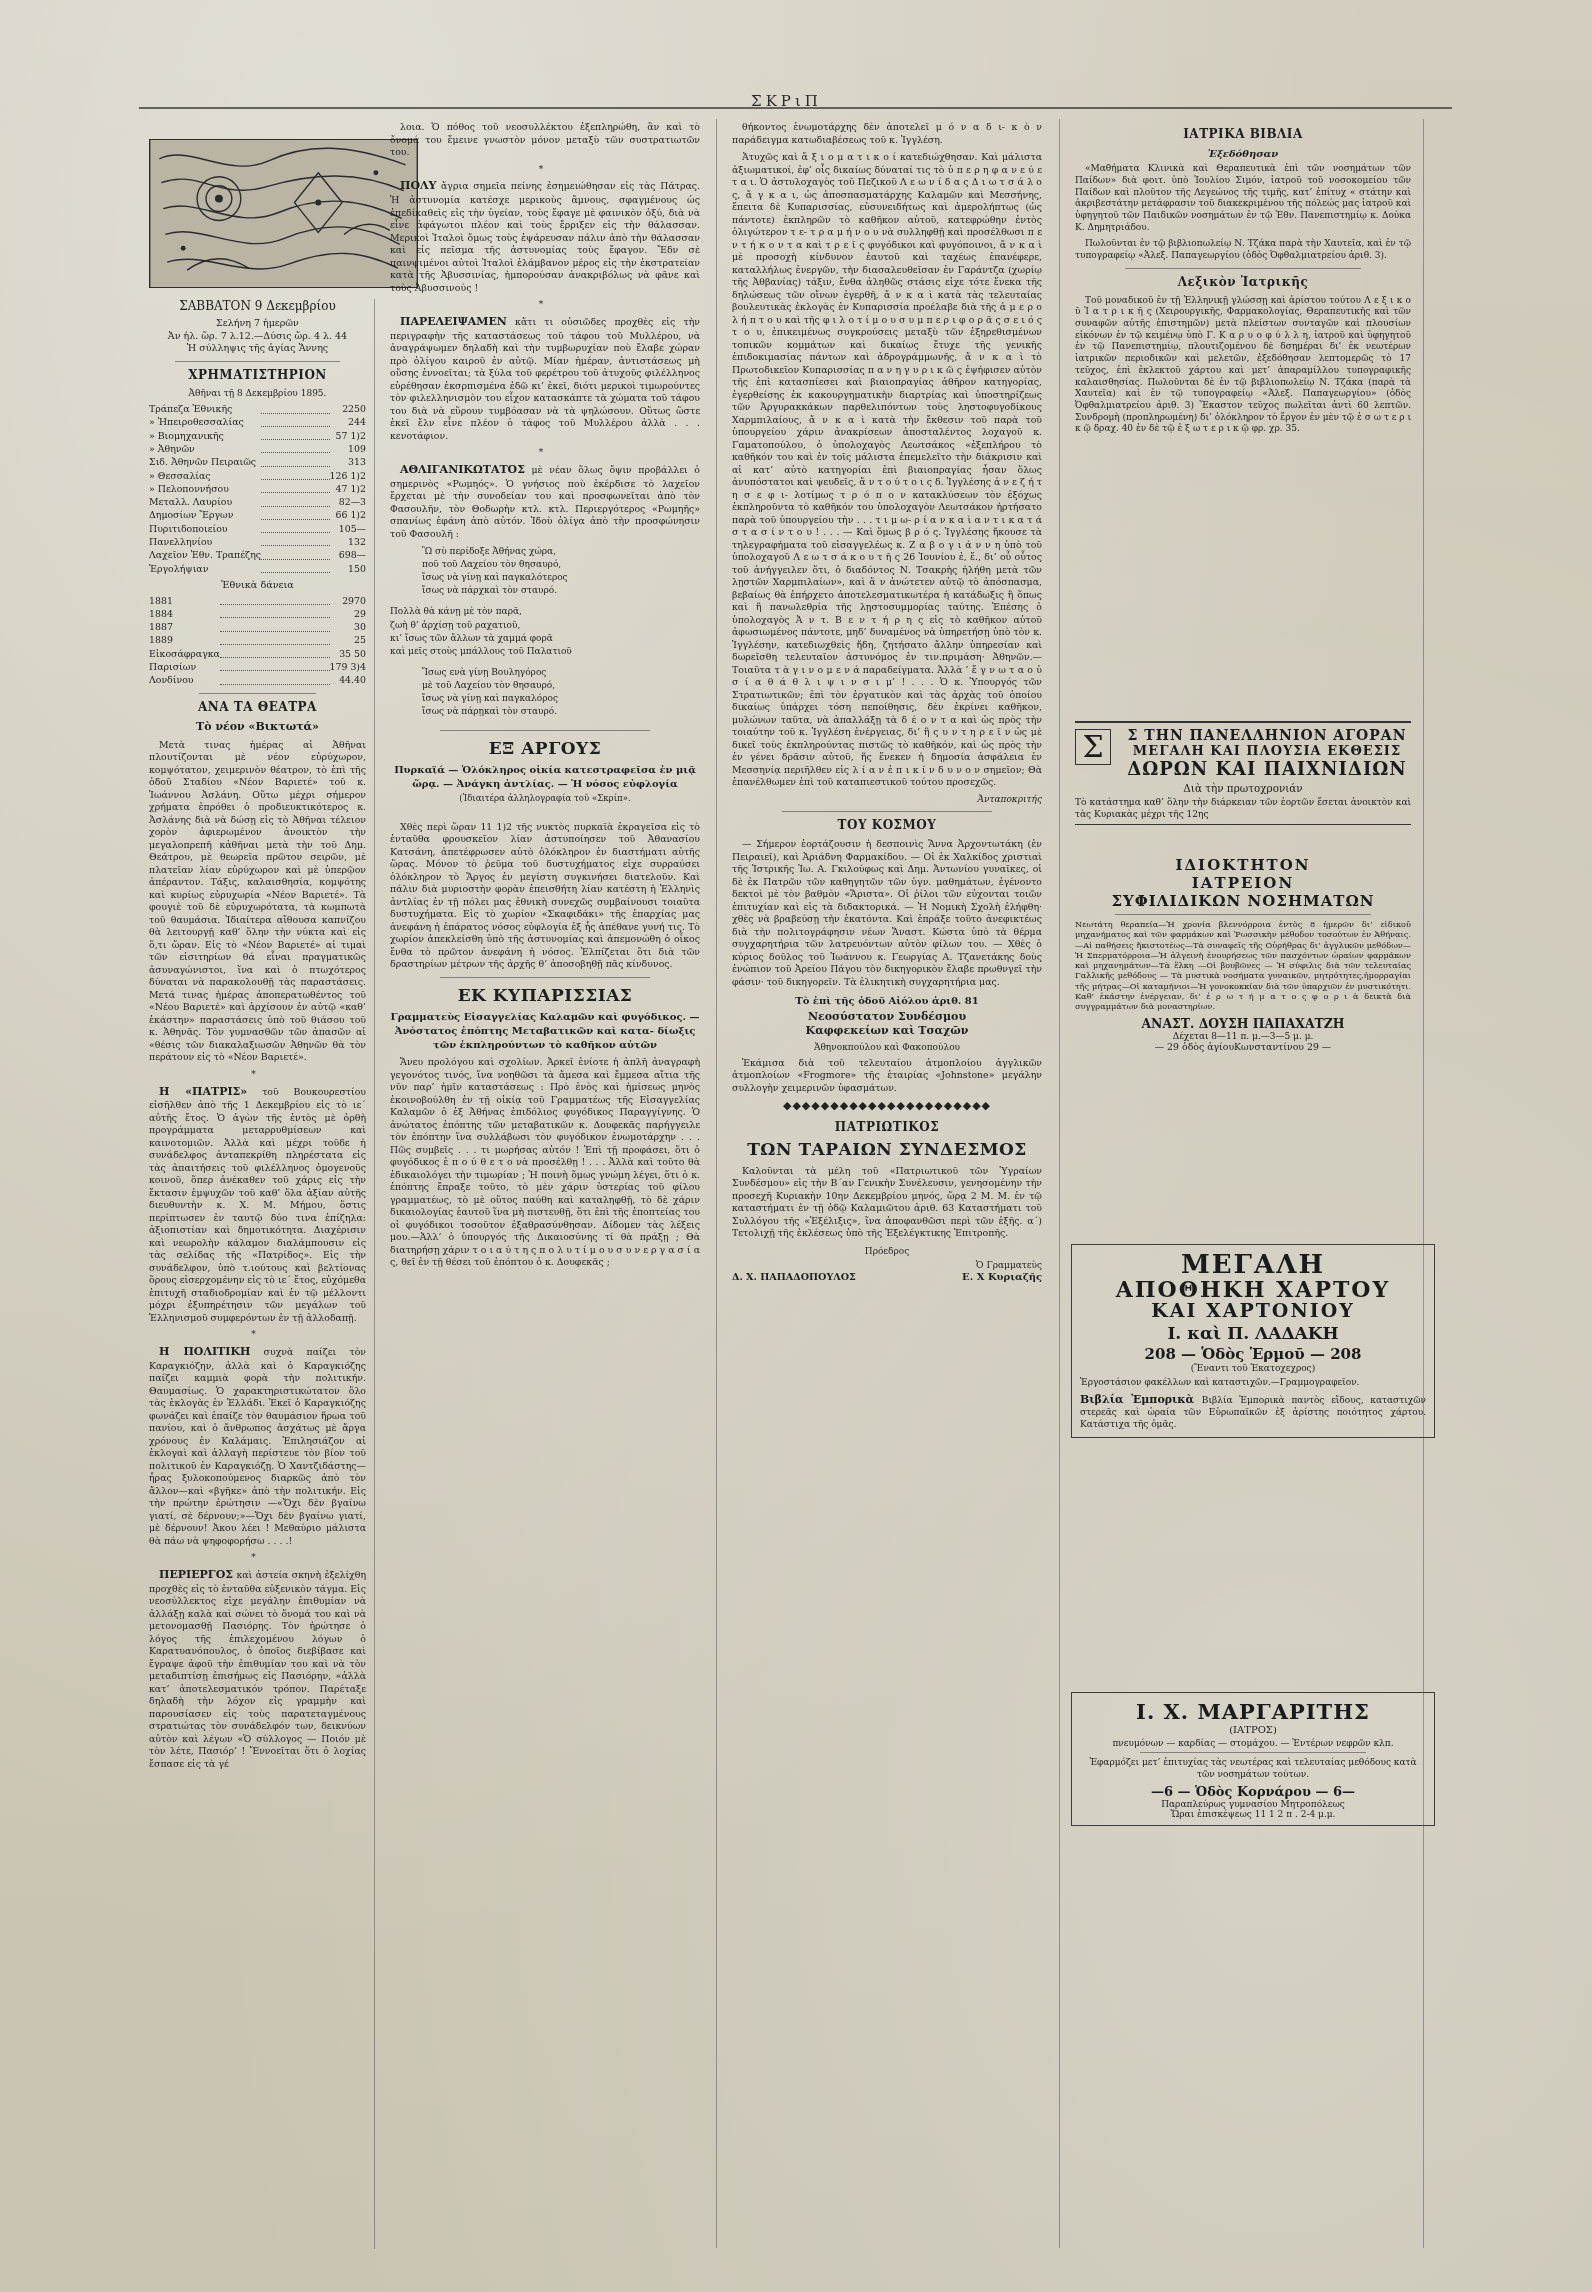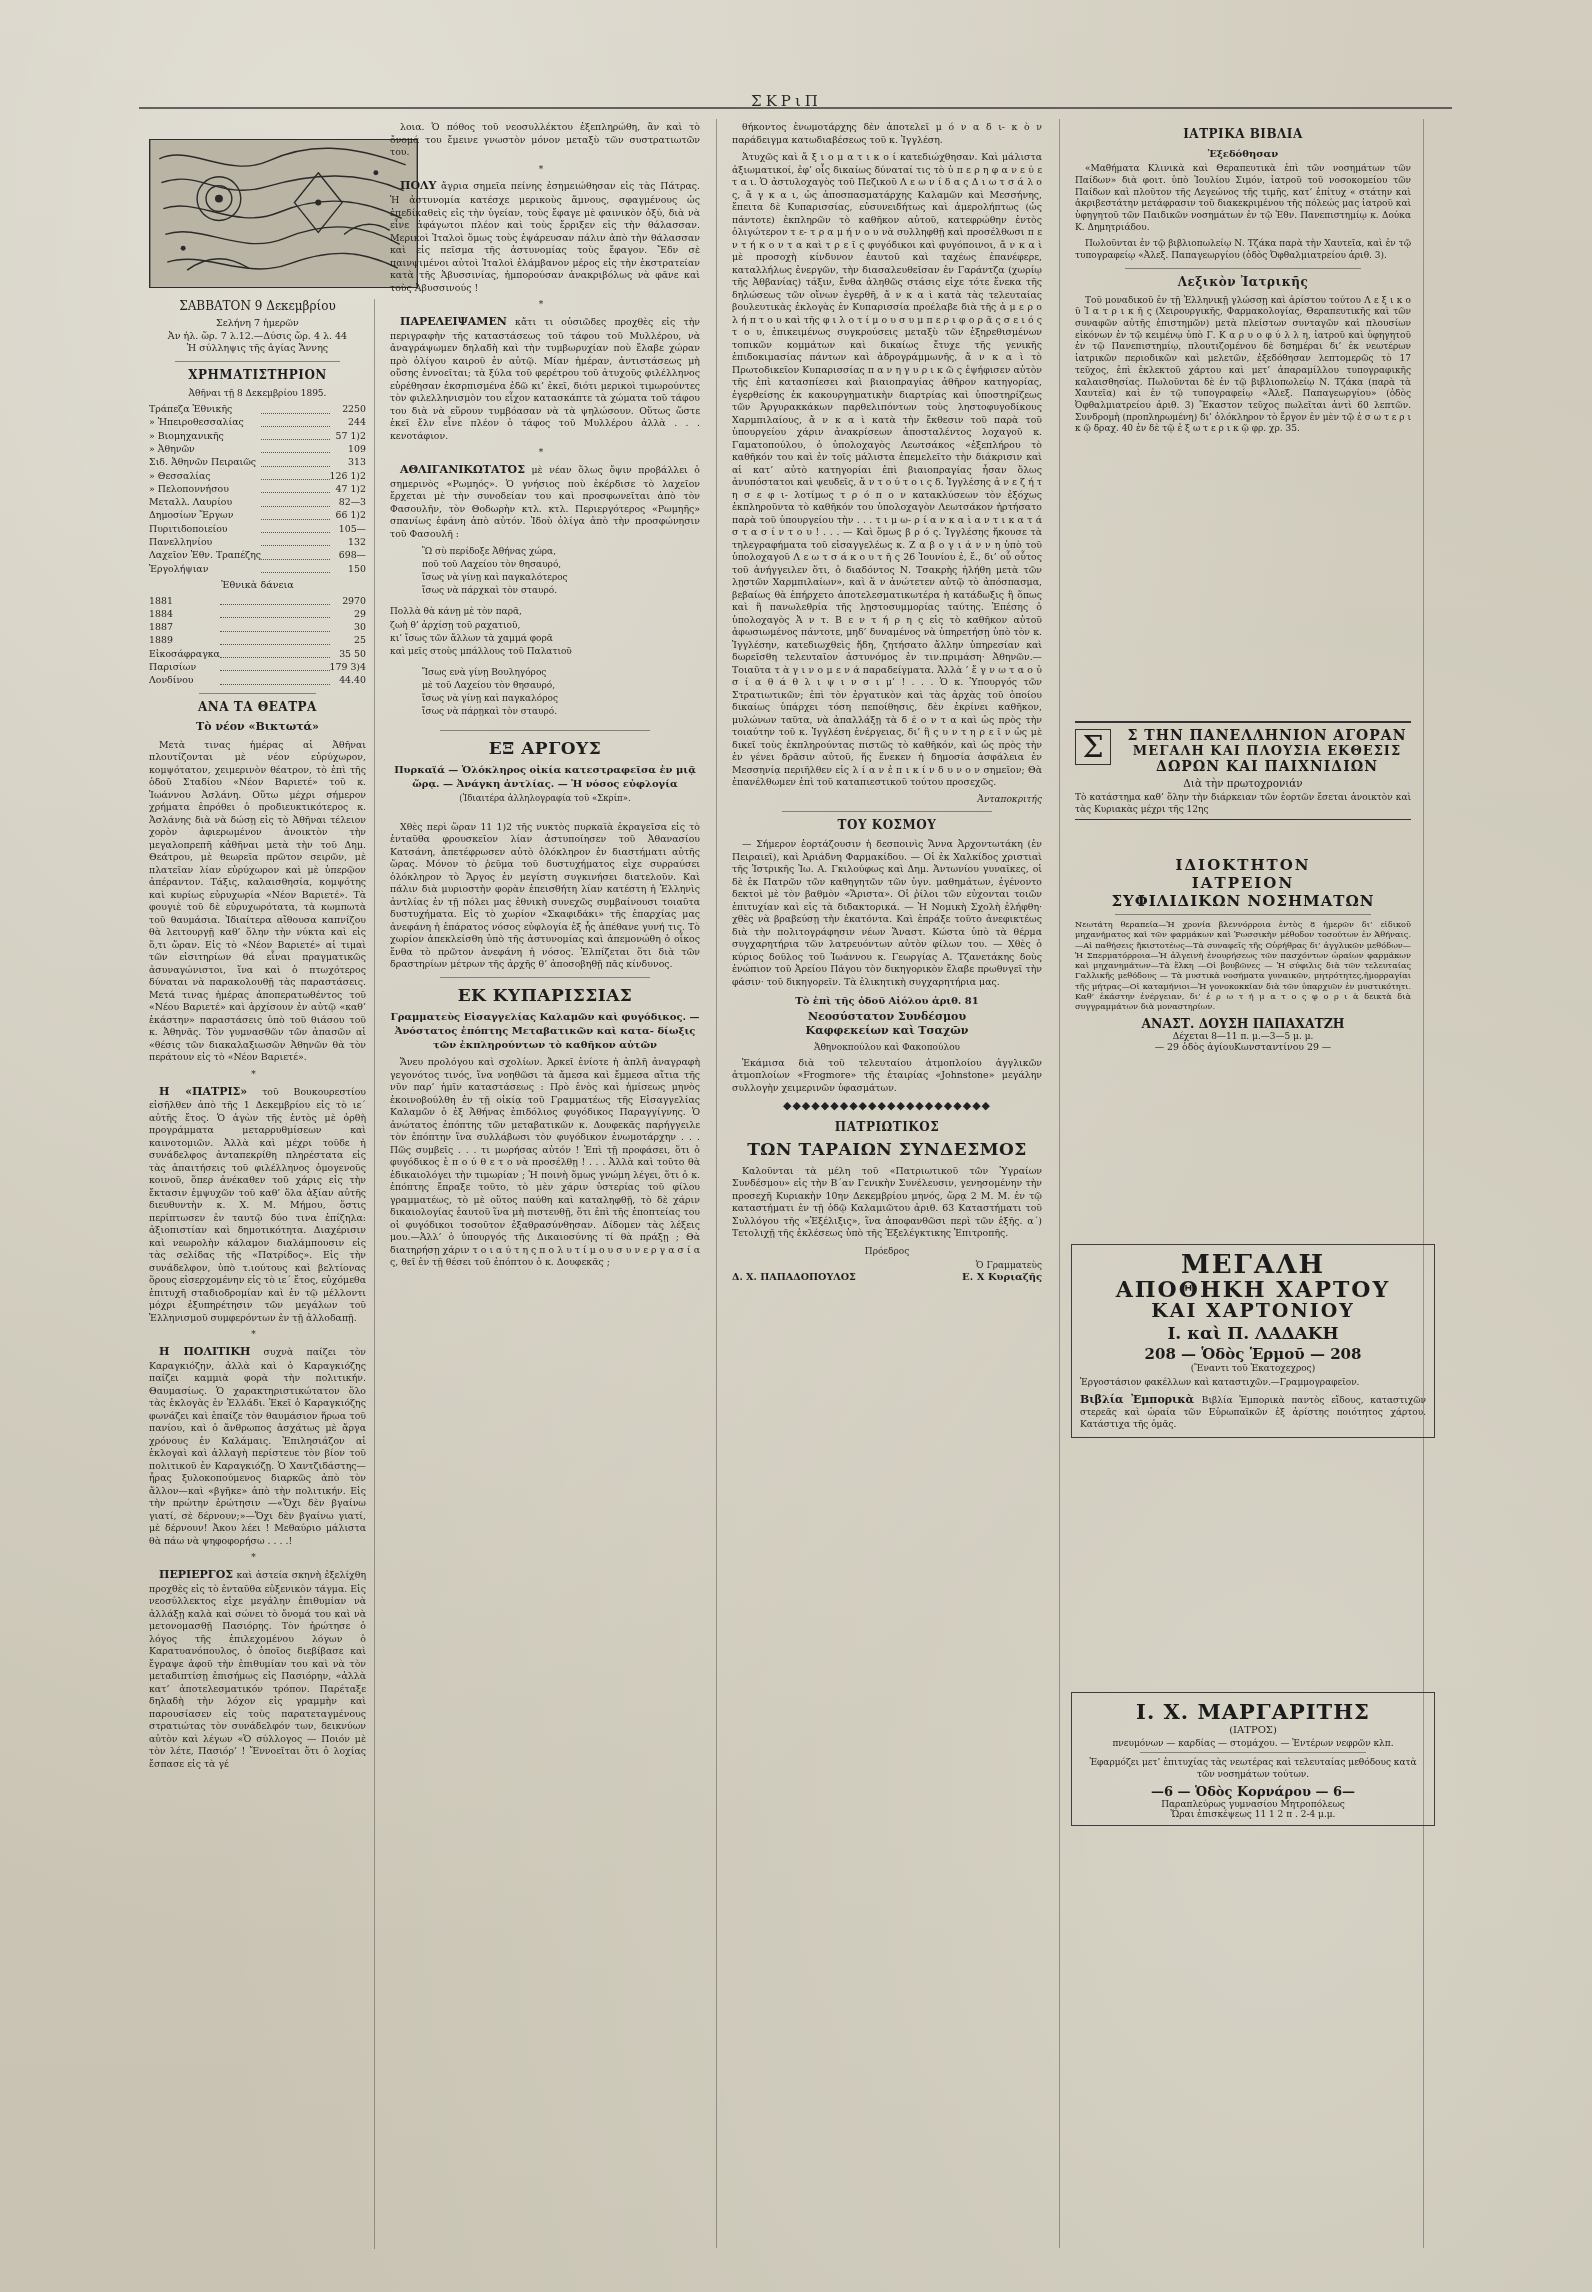--- a/index.html
+++ b/index.html
@@ -309,36 +309,36 @@
       <span class="bold" style="font-size:9.6px;">Δ. Χ. ΠΑΠΑΔΟΠΟΥΛΟΣ</span>
       <span style="text-align:right;font-size:9px;line-height:1.25;">
         <span style="display:block;">Ὁ Γραμματεὺς</span>
         <span class="bold" style="display:block;font-size:10px;">Ε. Χ Κυριαζῆς</span>
       </span>
     </div>
   </div>
 
   <div class="col" style="left:1075px;top:121px;width:336px;">
     <div class="hd mid">ΙΑΤΡΙΚΑ ΒΙΒΛΙΑ</div>
-    <div class="ctr bold" style="font-size:10px;margin-bottom:3px;">Ἐξεδόθησαν</div>
+    <div class="ctr bold" style="font-size:10px;margin-bottom:3px;font-style:italic;">Ἐξεδόθησαν</div>
     <p class="sm">«Μαθήματα Κλινικὰ καὶ Θεραπευτικὰ ἐπὶ τῶν νοσημάτων τῶν Παίδων» διὰ φοιτ. ὑπὸ Ἰουλίου Σιμόν, ἰατροῦ τοῦ νοσοκομείου τῶν Παίδων καὶ πλοῦτον τῆς Λεγεώνος τῆς τιμῆς, κατ’ ἐπίτυχ « στάτην καὶ ἀκριβεστάτην μετάφρασιν τοῦ διακεκριμένου τῆς πόλεώς μας ἰατροῦ καὶ ὑφηγητοῦ τῶν Παιδικῶν νοσημάτων ἐν τῷ Ἐθν. Πανεπιστημίῳ κ. Δούκα Κ. Δημητριάδου.</p>
     <p class="sm">Πωλοῦνται ἐν τῷ βιβλιοπωλείῳ Ν. Τζάκα παρὰ τὴν Χαυτεῖα, καὶ ἐν τῷ τυπογραφείῳ «Ἀλεξ. Παπαγεωργίου (ὁδὸς Ὀφθαλμιατρείου ἀριθ. 3).</p>
     <hr class="sep short">
     <div class="hd mid">Λεξικὸν Ἰατρικῆς</div>
     <p class="sm">Τοῦ μοναδικοῦ ἐν τῇ Ἑλληνικῇ γλώσσῃ καὶ ἀρίστου τούτου Λ ε ξ ι κ ο ῦ Ἰ α τ ρ ι κ ῆ ς (Χειρουργικῆς, Φαρμακολογίας, Θεραπευτικῆς καὶ τῶν συναφῶν αὐτῆς ἐπιστημῶν) μετὰ πλείστων συνταγῶν καὶ πλουσίων εἰκόνων ἐν τῷ κειμένῳ ὑπὸ Γ. Κ α ρ υ ο φ ύ λ λ η, ἰατροῦ καὶ ὑφηγητοῦ ἐν τῷ Πανεπιστημίῳ, πλουτιζομένου δὲ δσημέραι δι’ ἐκ νεωτέρων ἰατρικῶν περιοδικῶν καὶ μελετῶν, ἐξεδόθησαν λεπτομερῶς τὸ 17 τεῦχος, ἐπὶ ἐκλεκτοῦ χάρτου καὶ μετ’ ἀπαραμίλλου τυπογραφικῆς καλαισθησίας. Πωλοῦνται δὲ ἐν τῷ βιβλιοπωλείῳ Ν. Τζάκα (παρὰ τὰ Χαυτεῖα) καὶ ἐν τῷ τυπογραφείῳ «Ἀλεξ. Παπαγεωργίου» (ὁδὸς Ὀφθαλμιατρείου ἀριθ. 3) Ἕκαστον τεῦχος πωλεῖται ἀντὶ 60 λεπτῶν. Συνδρομὴ (προπληρωμένη) δι’ ὁλόκληρον τὸ ἔργον ἐν μὲν τῷ ἐ σ ω τ ε ρ ι κ ῷ δραχ. 40 ἐν δὲ τῷ ἐ ξ ω τ ε ρ ι κ ῷ φρ. χρ. 35.</p>
   </div>
 
   <div class="ad" style="left:1075px;top:721px;width:336px;">
     <div style="border-top:2px solid #333;border-bottom:1px solid #333;padding:4px 0;">
       <div style="display:flex;align-items:flex-start;gap:6px;">
         <div class="dropcapbox">Σ</div>
         <div style="flex:1;">
           <div class="mid-ad-title" style="font-size:14px;">Σ ΤΗΝ ΠΑΝΕΛΛΗΝΙΟΝ ΑΓΟΡΑΝ</div>
           <div class="mid-ad-title" style="font-size:13px;">ΜΕΓΑΛΗ ΚΑΙ ΠΛΟΥΣΙΑ ΕΚΘΕΣΙΣ</div>
-          <div class="mid-ad-title" style="font-size:14px;">ΔΩΡΩΝ ΚΑΙ ΠΑΙΧΝΙΔΙΩΝ</div>
+          <div class="mid-ad-title" style="font-size:18px;">ΔΩΡΩΝ ΚΑΙ ΠΑΙΧΝΙΔΙΩΝ</div>
         </div>
       </div>
       <div class="center" style="font-size:10.4px;margin-top:3px;">Διὰ τὴν πρωτοχρονιάν</div>
       <div class="sm" style="margin-top:3px;">Τὸ κατάστημα καθ’ ὅλην τὴν διάρκειαν τῶν ἑορτῶν ἔσεται ἀνοικτὸν καὶ τὰς Κυριακὰς μέχρι τῆς 12ης</div>
     </div>
   </div>
 
   <div class="ad" style="left:1075px;top:856px;width:336px;">
     <div class="mid-ad-title spaced" style="font-size:15px;">ΙΔΙΟΚΤΗΤΟΝ</div>
     <div class="mid-ad-title spaced" style="font-size:15px;">ΙΑΤΡΕΙΟΝ</div>

